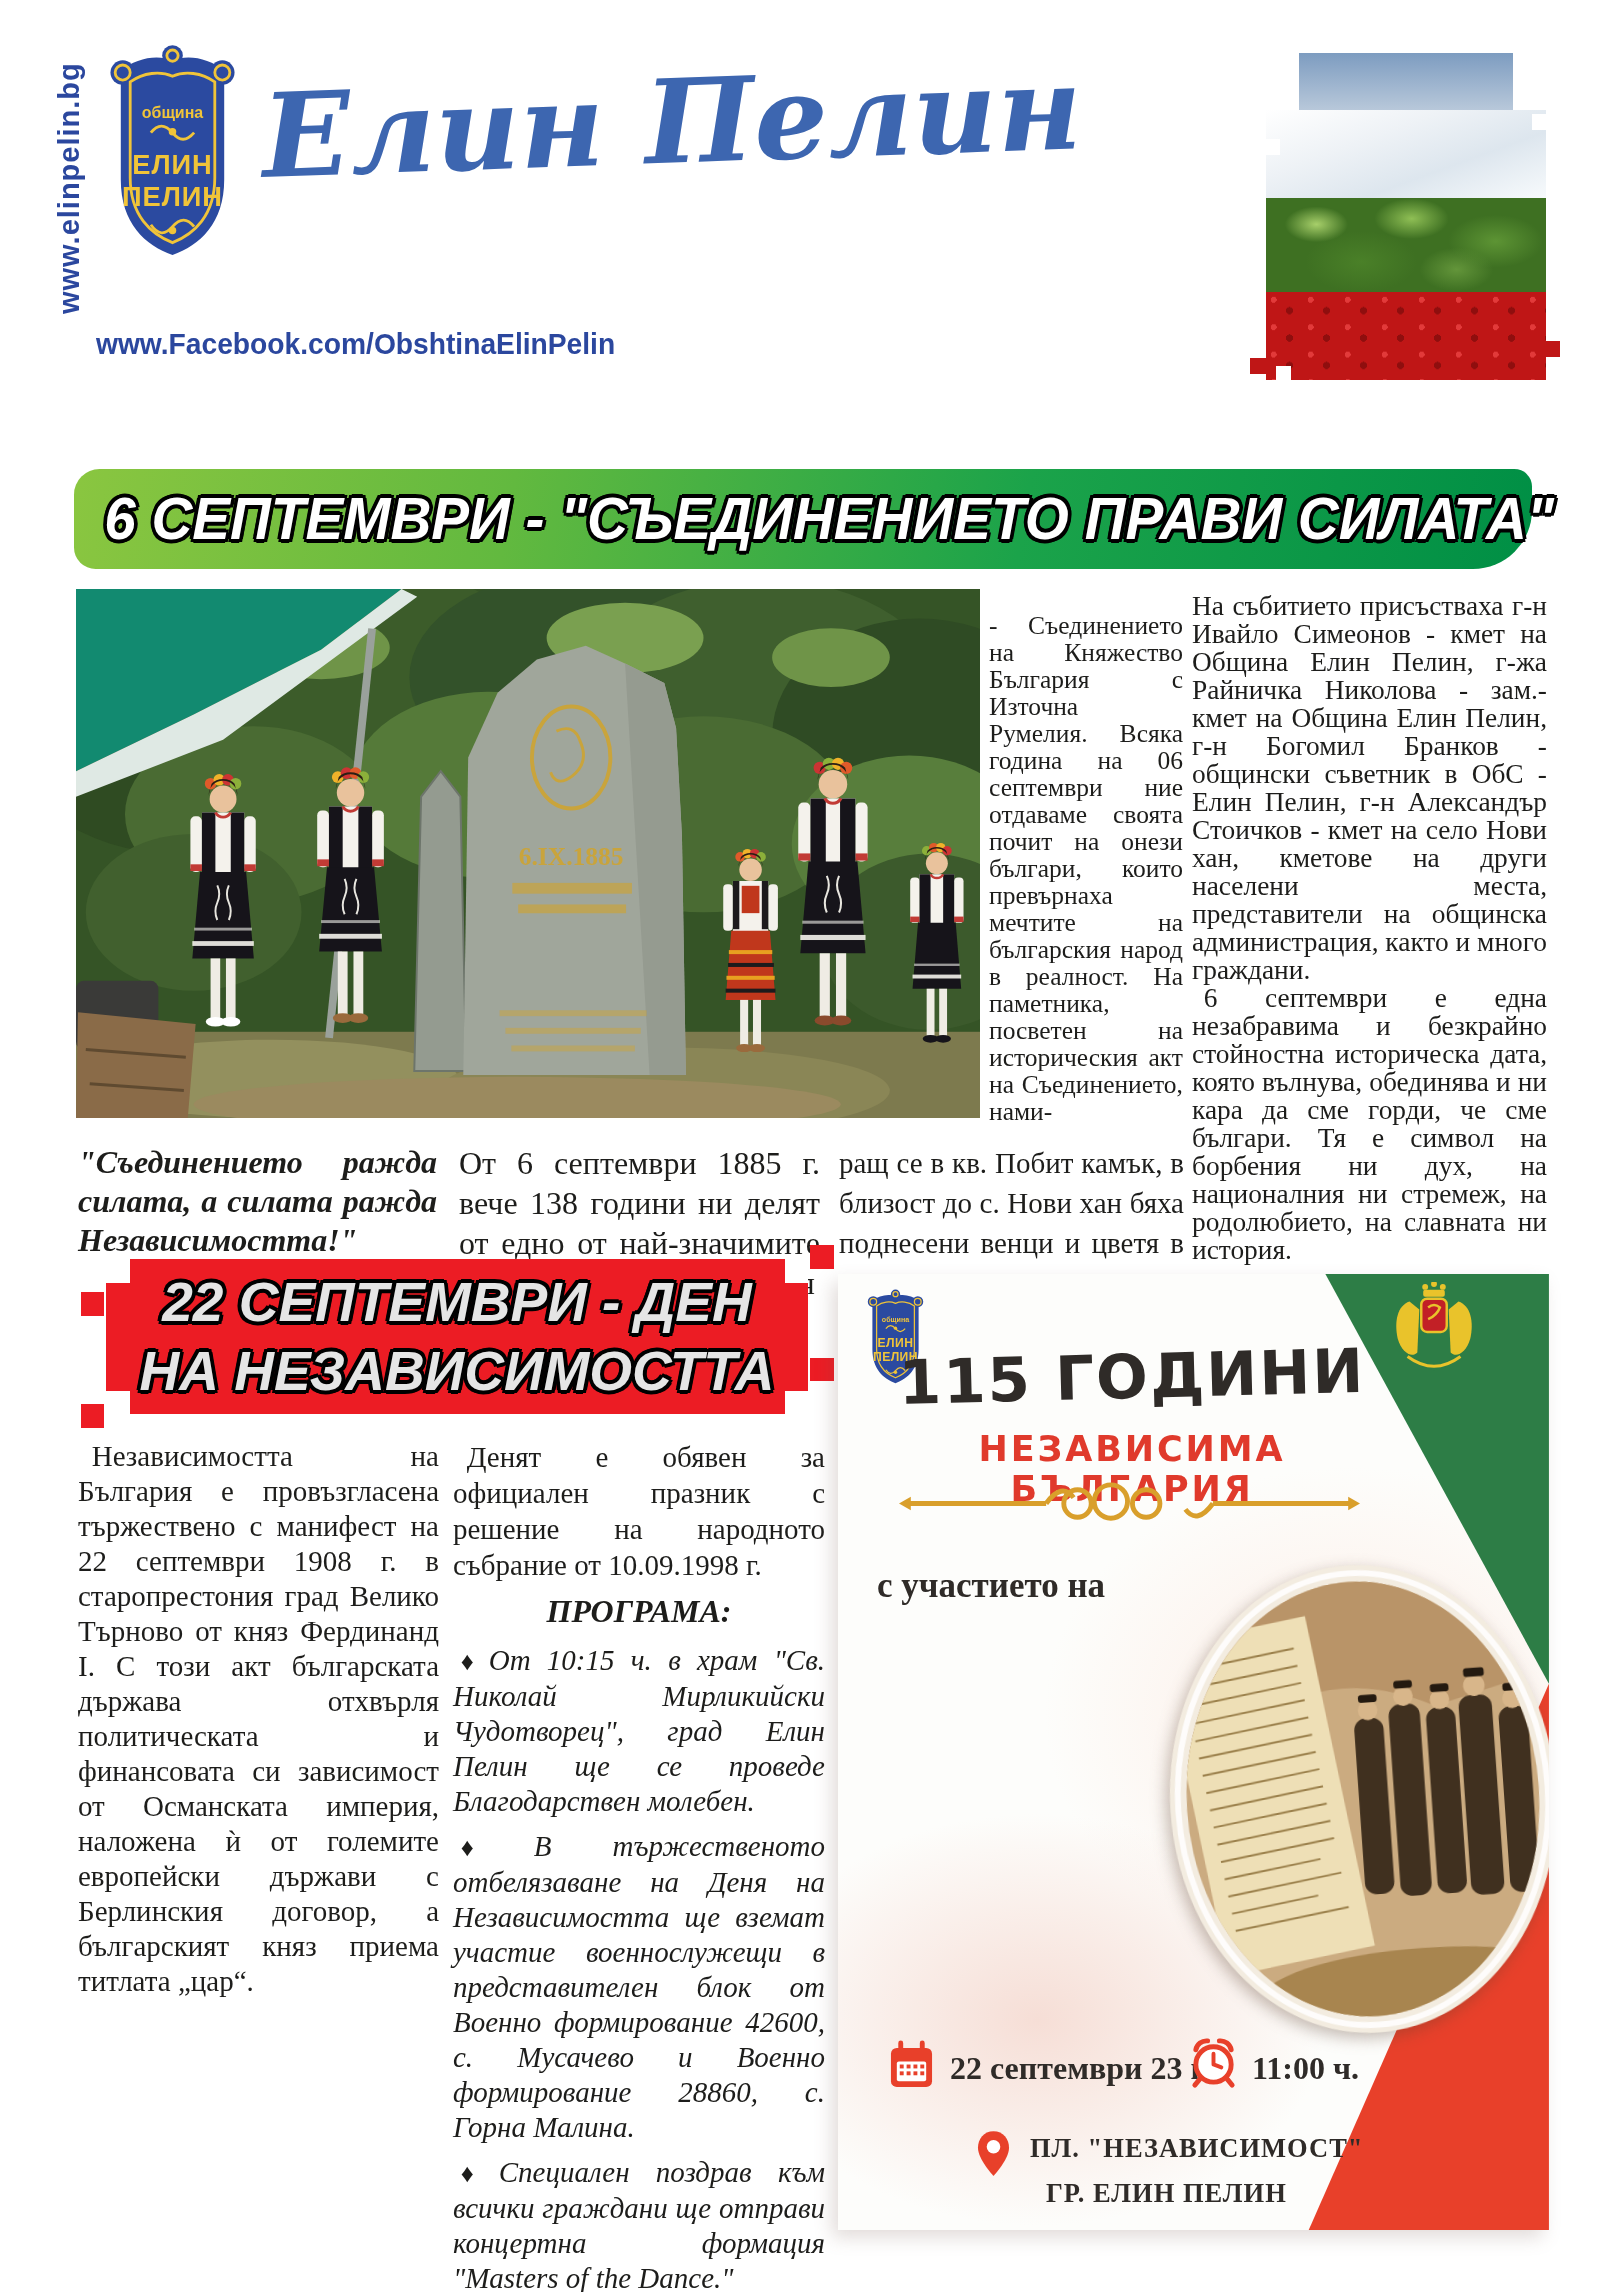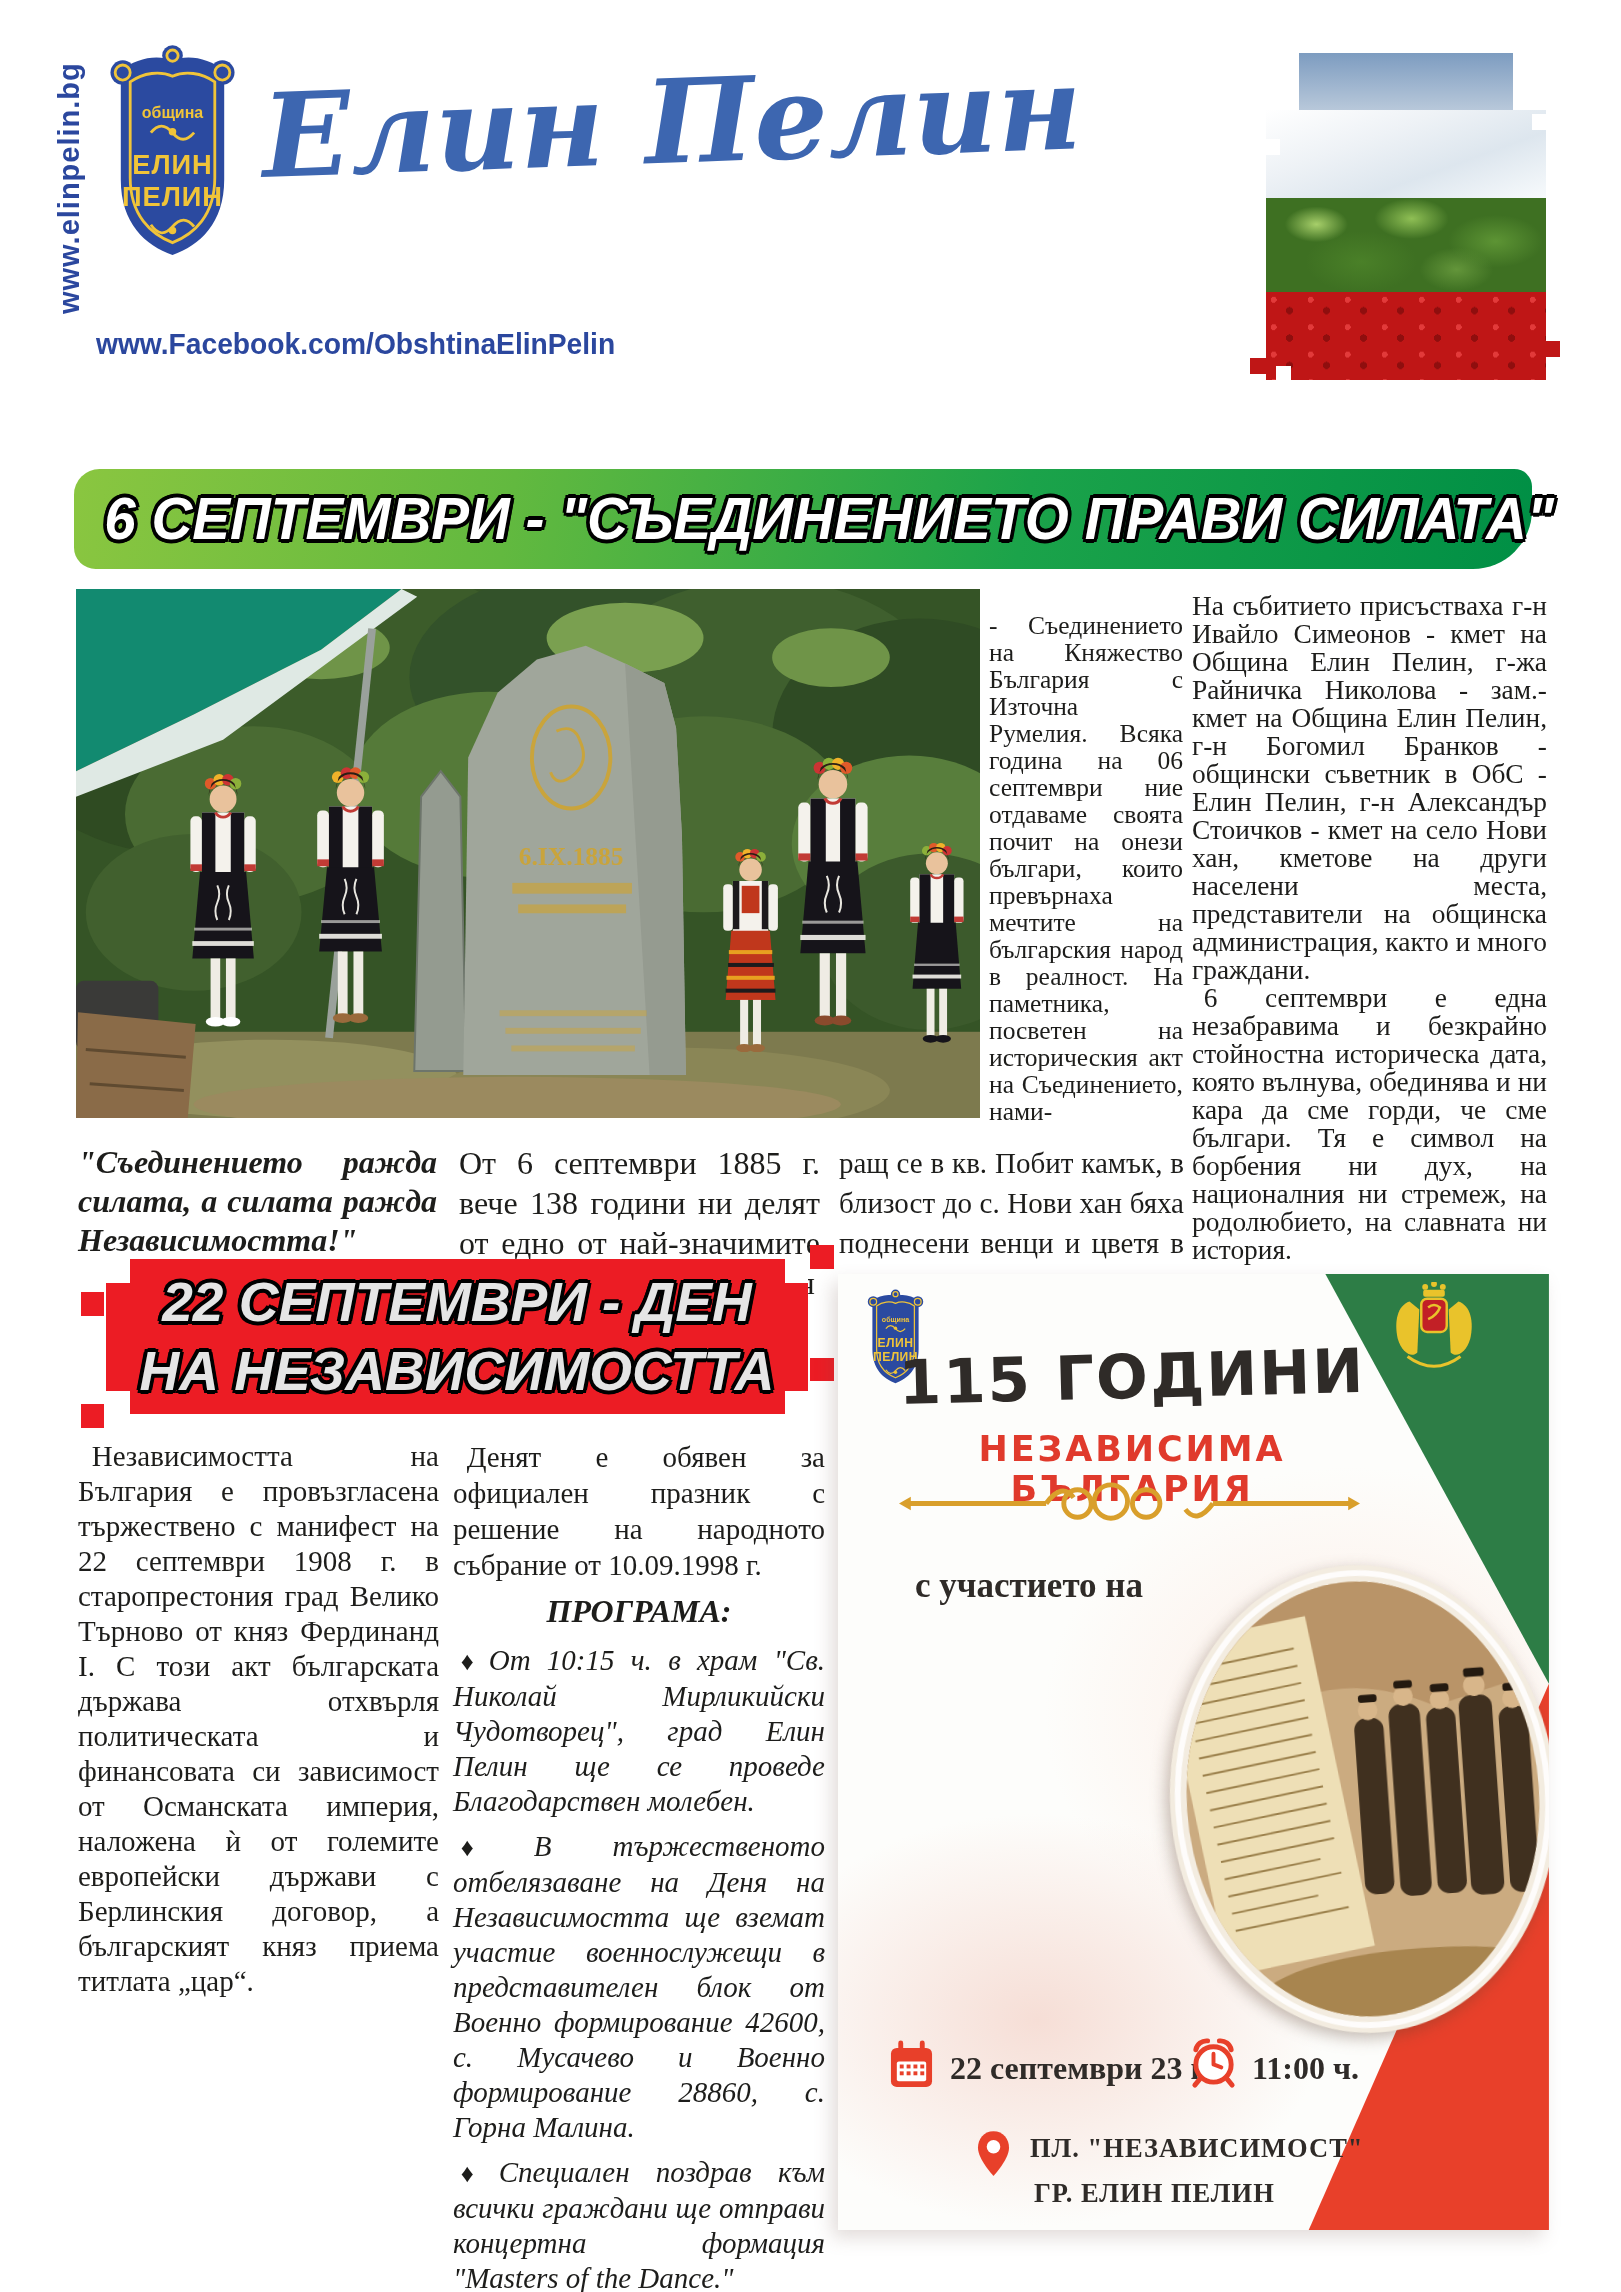--- a/index.html
+++ b/index.html
@@ -89,34 +89,34 @@
         box-shadow:-5.9px 7.8px 17.6px rgba(120,90,80,.22);}
   .pbands{position:absolute;left:0;top:0;}
   .plogo{position:absolute;left:25.5px;top:11.8px;width:63px;height:102px;}
   .ptitle{position:absolute;left:54px;top:67px;width:480px;text-align:center;
         font-family:"DejaVu Sans",sans-serif;font-weight:bold;font-size:61px;letter-spacing:2px;
         color:#2f2b28;transform:rotate(-1.5deg);}
   .psub{position:absolute;left:39px;top:155px;width:510px;text-align:center;
         font-family:"DejaVu Sans",sans-serif;font-weight:bold;font-size:35px;
         letter-spacing:2.9px;color:#e03a2c;}
   .porn{position:absolute;left:61px;top:204px;}
-  .ppart{position:absolute;left:39px;top:292px;width:304px;text-align:center;
+  .ppart{position:absolute;left:39px;top:292px;width:304px;text-align:left;
         font-weight:bold;font-size:35px;color:#2f2b28;}
   .plines{position:absolute;left:27.4px;top:343px;width:323px;text-align:center;
         font-weight:bold;font-size:34px;line-height:46px;color:#2f2b28;}
   .poval{position:absolute;left:329px;top:290px;width:392px;height:470px;
         transform:rotate(-4deg);filter:drop-shadow(-3.9px 5.9px 7.8px rgba(90,60,40,.35));}
   .pcoat{position:absolute;left:541px;top:7.8px;width:110px;height:98px;}
   .pcal{position:absolute;left:51px;top:766px;width:45px;height:51px;}
   .pdate{position:absolute;left:112px;top:776px;font-weight:bold;font-size:32px;color:#2f2b28;white-space:nowrap;}
   .pclock{position:absolute;left:349px;top:761px;width:53px;height:55px;}
   .ptime{position:absolute;left:414px;top:776px;font-weight:bold;font-size:32px;color:#2f2b28;white-space:nowrap;}
   .ppin{position:absolute;left:139px;top:855px;width:33px;height:49px;}
   .ploc1{position:absolute;left:192px;top:859px;font-weight:bold;font-size:26.5px;letter-spacing:1px;color:#2f2b28;white-space:nowrap;}
-  .ploc2{position:absolute;left:196px;top:904px;font-weight:bold;font-size:26.5px;letter-spacing:1px;color:#2f2b28;white-space:nowrap;}
+  .ploc2{position:absolute;left:208px;top:904px;font-weight:bold;font-size:26.5px;letter-spacing:1px;color:#2f2b28;white-space:nowrap;}
 
   .logo-txt{font-family:"Liberation Sans",sans-serif;font-weight:bold;fill:#f0c439;}
 </style>
 </head>
 <body>
 
 <div class="page">
 
   <div class="abs vurl">www.elinpelin.bg</div>
 

